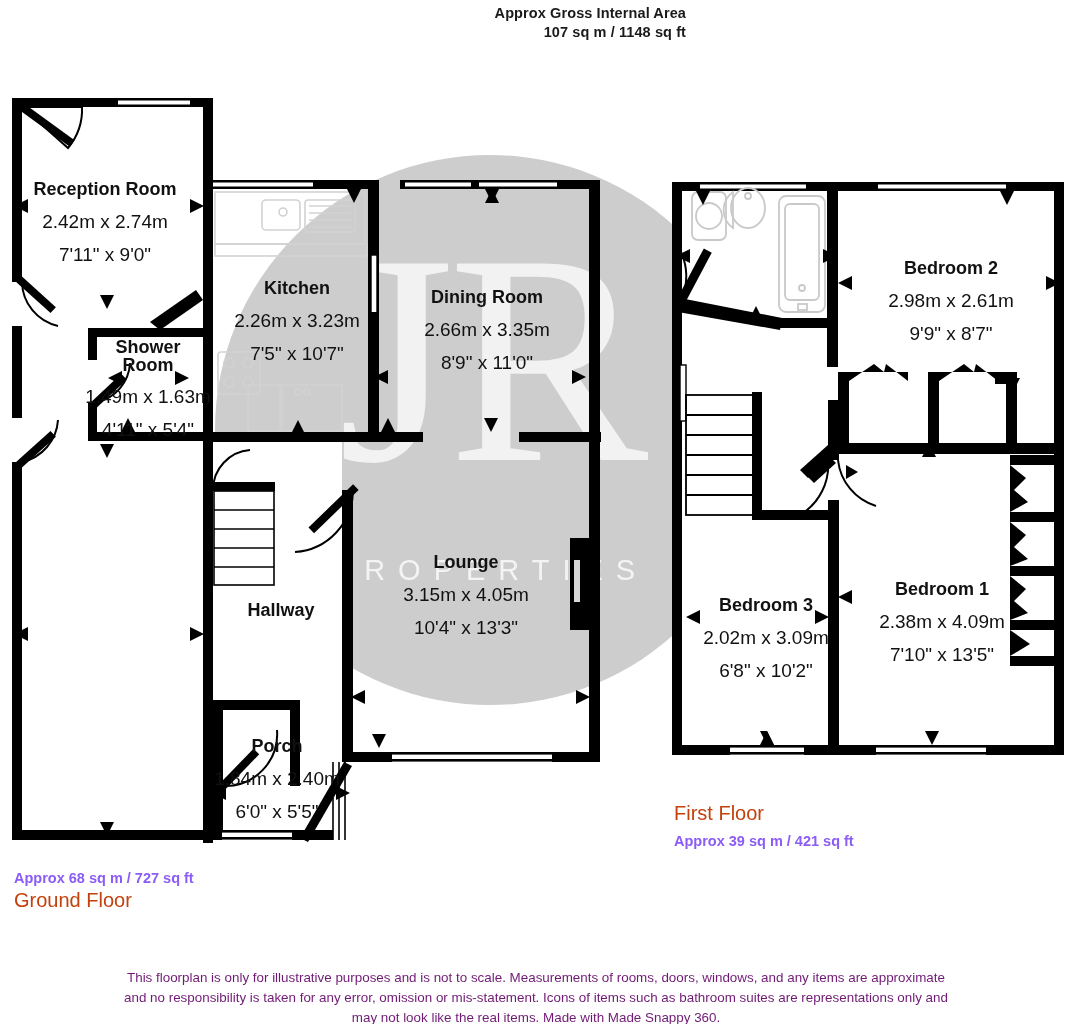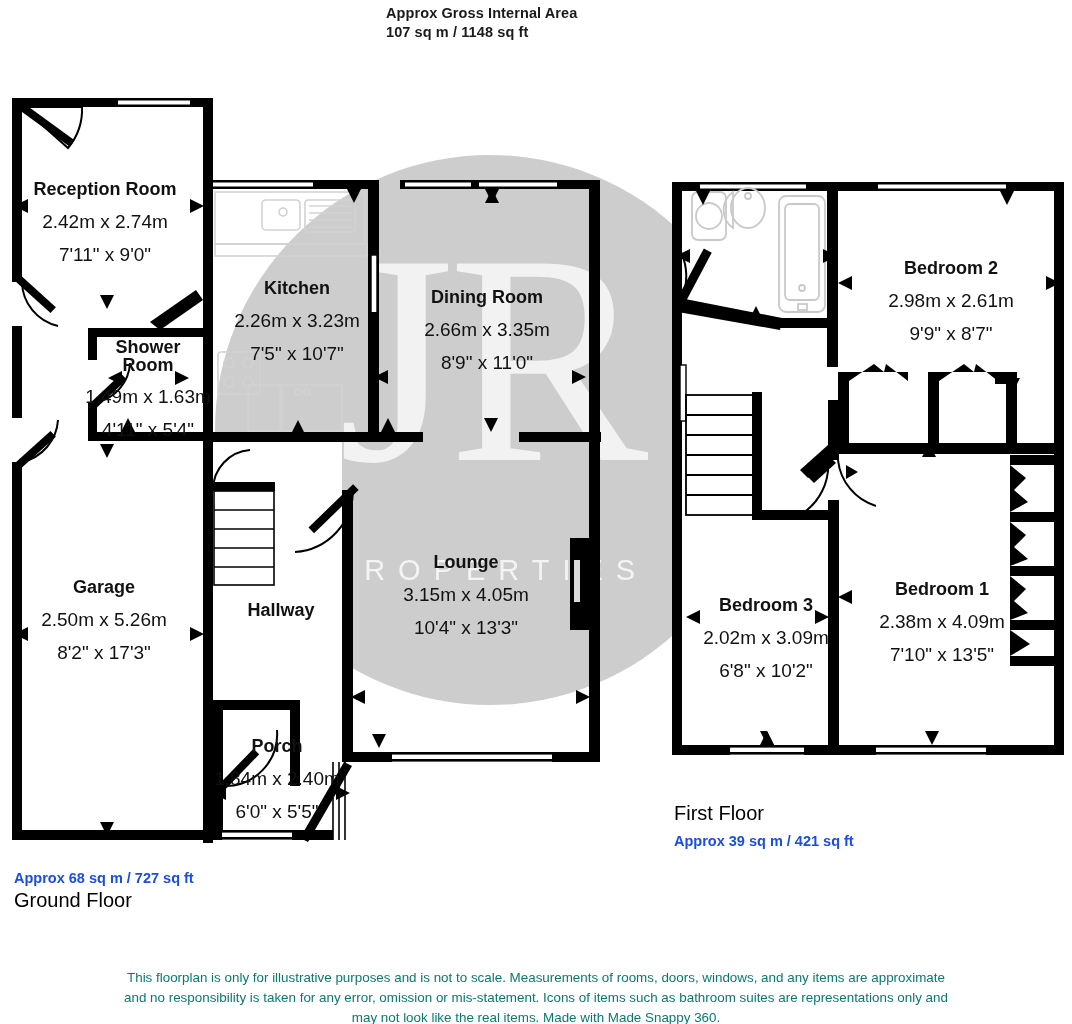--- a/index.html
+++ b/index.html
@@ -21,48 +21,48 @@
     height: 1024px;
   }
   svg#plan {
     position: absolute;
     left: 0; top: 0;
     width: 1072px;
     height: 1024px;
   }
   .hdr {
     position: absolute;
-    text-align: left;
+    text-align: right;
     font-weight: bold;
     font-size: 14.5px;
     color: #1a1a1a;
     line-height: 19px;
     letter-spacing: 0.1px;
   }
   .floor-title {
     position: absolute;
     font-size: 20px;
-    color: #000000;
+    color: #c2410c;
     font-weight: normal;
     white-space: nowrap;
   }
   .floor-sub {
     position: absolute;
     font-size: 14.5px;
     font-weight: bold;
-    color: #1d4ed8;
+    color: #8b5cf6;
     white-space: nowrap;
   }
   .disclaimer {
     position: absolute;
     left: 0;
     width: 1072px;
     text-align: center;
     font-size: 13.4px;
-    color: #0f766e;
+    color: #701a75;
     line-height: 20px;
   }
   .rlabel {
     position: absolute;
     text-align: center;
     color: #111111;
     white-space: nowrap;
     transform: translateX(-50%);
   }
   .rlabel .rname {
@@ -415,25 +415,20 @@
     <span class="rdim">8'9" x 11'0"</span>
   </div>
 
   <div class="rlabel two" style="left:148px; top:338px;">
     <span class="rname">Shower</span>
     <span class="rname">Room</span>
     <span class="rdim">1.49m x 1.63m</span>
     <span class="rdim">4'11" x 5'4"</span>
   </div>
 
-  <div class="rlabel" style="left:104px; top:578px;">
-    <span class="rname">Garage</span>
-    <span class="rdim">2.50m x 5.26m</span>
-    <span class="rdim">8'2" x 17'3"</span>
-  </div>
 
   <div class="rlabel" style="left:466px; top:553px;">
     <span class="rname">Lounge</span>
     <span class="rdim">3.15m x 4.05m</span>
     <span class="rdim">10'4" x 13'3"</span>
   </div>
 
   <div class="rlabel" style="left:281px; top:601px;">
     <span class="rname">Hallway</span>
   </div>

